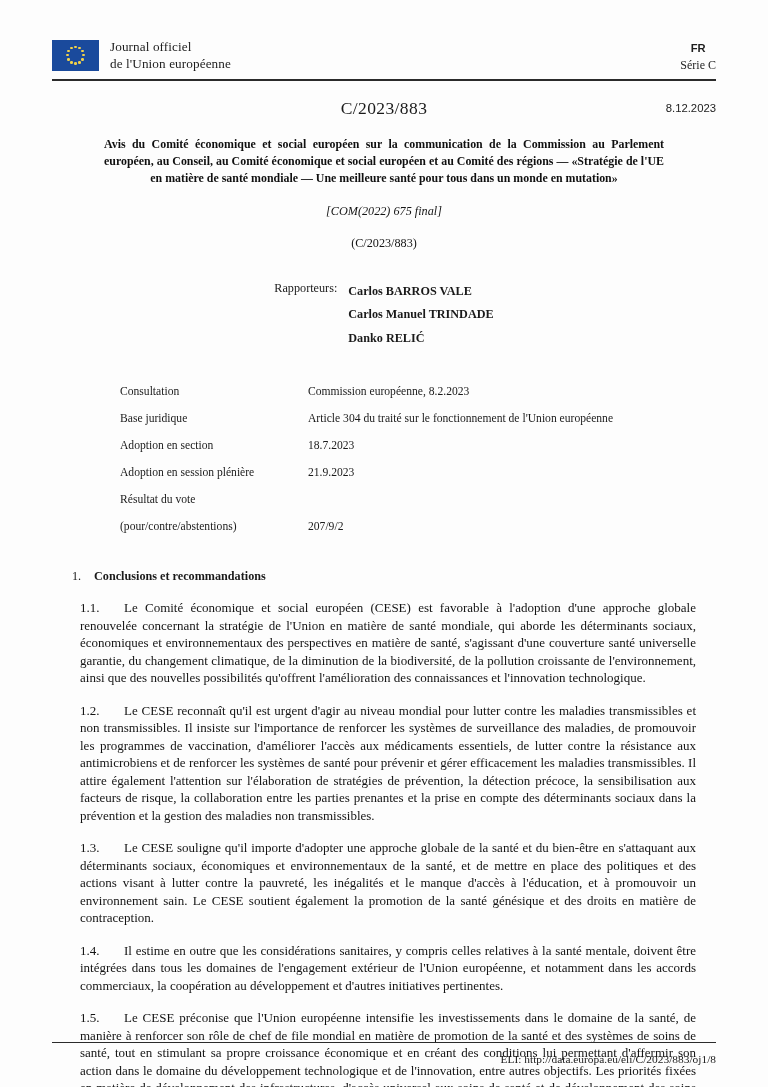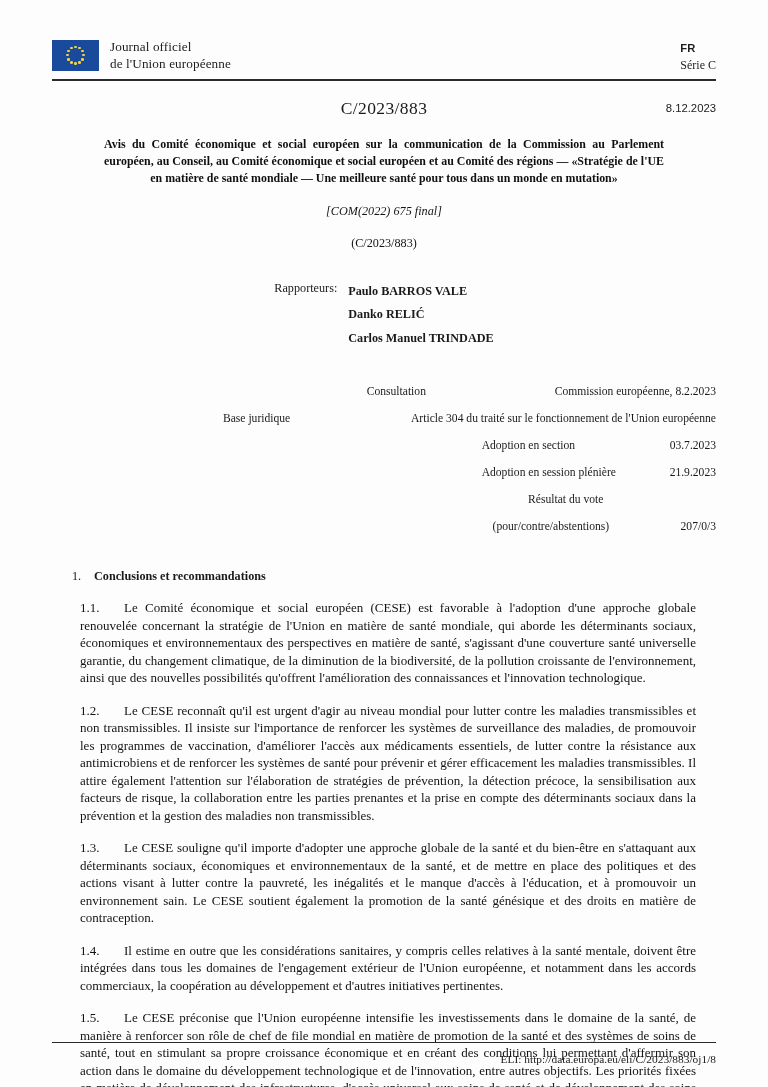--- a/index.html
+++ b/index.html
@@ -61,21 +61,21 @@
     border-radius: 50%;
   }
   .journal-title {
     line-height: 1.3;
     font-size: 13.2px;
     color: #1d1d1d;
     letter-spacing: 0.1px;
   }
   .journal-title div { white-space: nowrap; }
   .masthead-right {
-    text-align: left;
+    text-align: center;
     font-size: 11.2px;
     line-height: 1.42;
     font-family: "Liberation Sans", sans-serif;
     padding-top: 3px;
     font-weight: 700;
     color: #1d1d1d;
   }
   .masthead-right .serie {
     font-weight: 400;
     font-family: "Liberation Serif", serif;
@@ -161,21 +161,20 @@
   
   .meta {
     margin-top: 36px;
     margin-left: 68px;
     font-size: 11.6px;
     line-height: 1.0;
   }
   .meta-row {
     display: flex;
     margin-bottom: 15.4px;
-    justify-content: flex-end;
   }
   .meta-label {
     width: 188px;
     flex: 0 0 188px;
     color: #1a1a1a;
   }
   .meta-value { color: #1a1a1a; }
   .meta-row.novalue { margin-bottom: 15.4px; }
 
   
@@ -269,51 +268,51 @@
     </div>
 
     <div class="doc-title">Avis du Comité économique et social européen sur la communication de la Commission au Parlement européen, au Conseil, au Comité économique et social européen et au Comité des régions — «Stratégie de l'UE en matière de santé mondiale — Une meilleure santé pour tous dans un monde en mutation»</div>
     <div class="com-ref">[COM(2022) 675 final]</div>
     <div class="c-ref">(C/2023/883)</div>
 
     <div class="rapporteurs">
       <div class="rapp-inner">
         <div class="rapp-label">Rapporteurs:</div>
         <div class="rapp-names" id="rapp-names">
-            <div>Paulo BARROS VALE</div>
+            <div>Carlos BARROS VALE</div>
+            <div>Carlos Manuel TRINDADE</div>
             <div>Danko RELIĆ</div>
-            <div>Carlos Manuel TRINDADE</div>
           </div>
       </div>
     </div>
 
     <div class="meta" id="meta-table">
         <div class="meta-row">
           <div class="meta-label">Consultation</div>
           <div class="meta-value">Commission européenne, 8.2.2023</div>
         </div>
         <div class="meta-row">
           <div class="meta-label">Base juridique</div>
           <div class="meta-value">Article 304 du traité sur le fonctionnement de l'Union européenne</div>
         </div>
         <div class="meta-row">
           <div class="meta-label">Adoption en section</div>
-          <div class="meta-value">03.7.2023</div>
+          <div class="meta-value">18.7.2023</div>
         </div>
         <div class="meta-row">
           <div class="meta-label">Adoption en session plénière</div>
           <div class="meta-value">21.9.2023</div>
         </div>
         <div class="meta-row novalue">
           <div class="meta-label">Résultat du vote</div>
           <div class="meta-value"></div>
         </div>
         <div class="meta-row">
           <div class="meta-label">(pour/contre/abstentions)</div>
-          <div class="meta-value">207/0/3</div>
+          <div class="meta-value">207/9/2</div>
         </div>
       </div>
 
     <div class="section-heading">
       <span class="num">1.</span><span>Conclusions et recommandations</span>
     </div>
 
     <div id="paragraphs">
         <div class="para"><span class="pnum">1.1.</span><span>Le Comité économique et social européen (CESE) est favorable à l'adoption d'une approche globale renouvelée concernant la stratégie de l'Union en matière de santé mondiale, qui aborde les déterminants sociaux, économiques et environnementaux des perspectives en matière de santé, s'agissant d'une couverture santé universelle garantie, du changement climatique, de la diminution de la biodiversité, de la pollution croissante de l'environnement, ainsi que des nouvelles possibilités qu'offrent l'amélioration des connaissances et l'innovation technologique.</span></div>
         <div class="para"><span class="pnum">1.2.</span><span>Le CESE reconnaît qu'il est urgent d'agir au niveau mondial pour lutter contre les maladies transmissibles et non transmissibles. Il insiste sur l'importance de renforcer les systèmes de surveillance des maladies, de promouvoir les programmes de vaccination, d'améliorer l'accès aux médicaments essentiels, de lutter contre la résistance aux antimicrobiens et de renforcer les systèmes de santé pour prévenir et gérer efficacement les maladies transmissibles. Il attire également l'attention sur l'élaboration de stratégies de prévention, la détection précoce, la sensibilisation aux facteurs de risque, la collaboration entre les parties prenantes et la prise en compte des déterminants sociaux dans la prévention et la gestion des maladies non transmissibles.</span></div>

